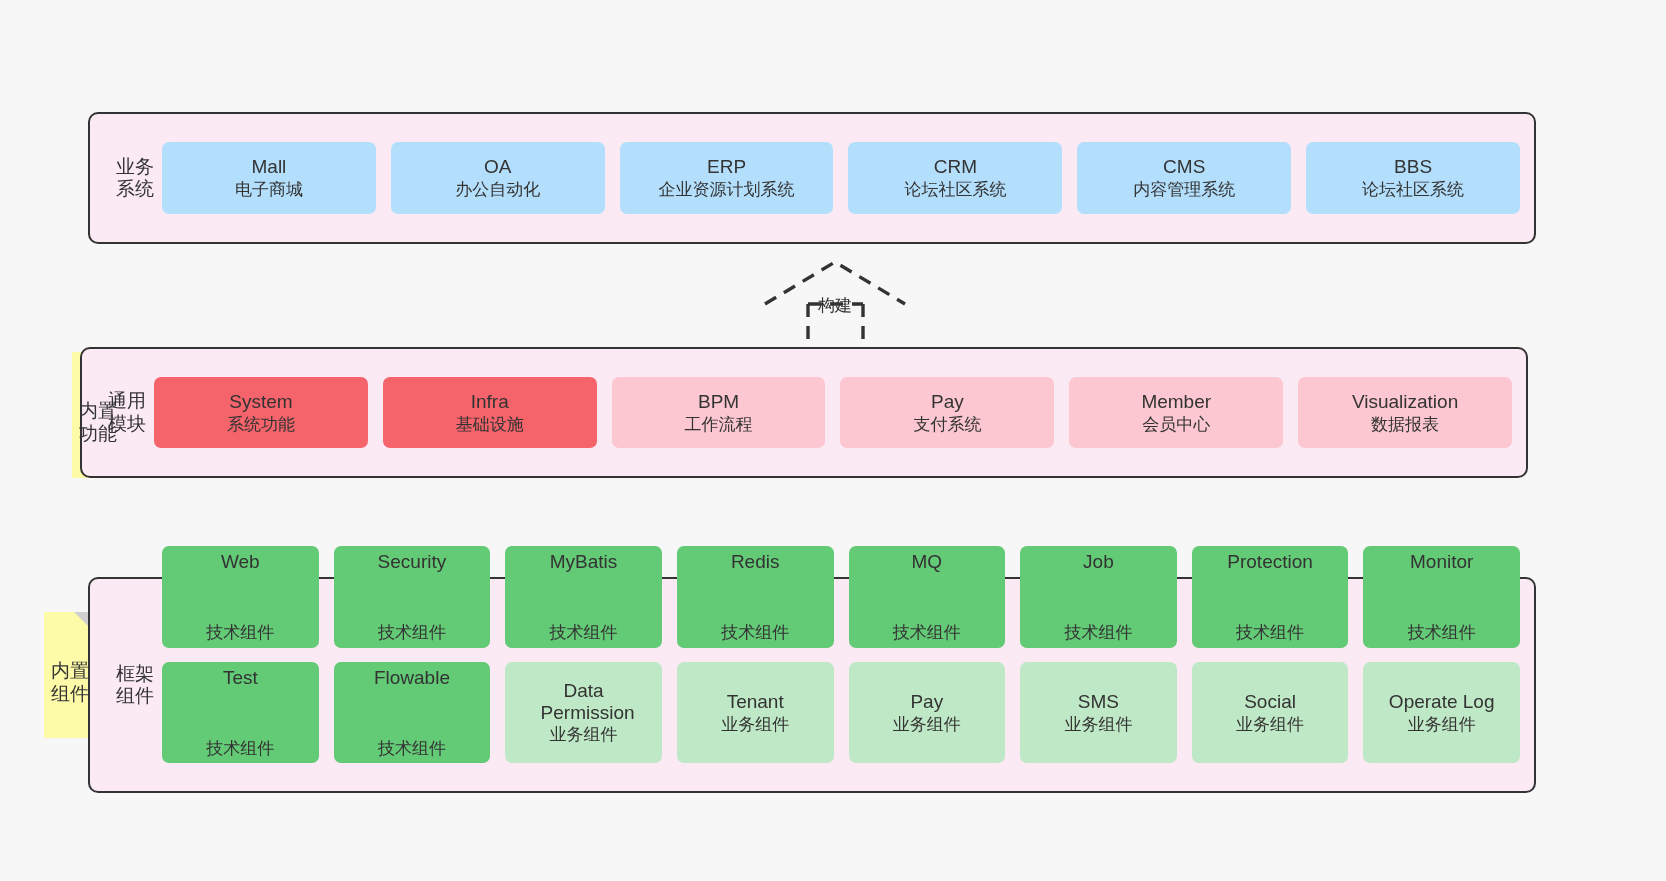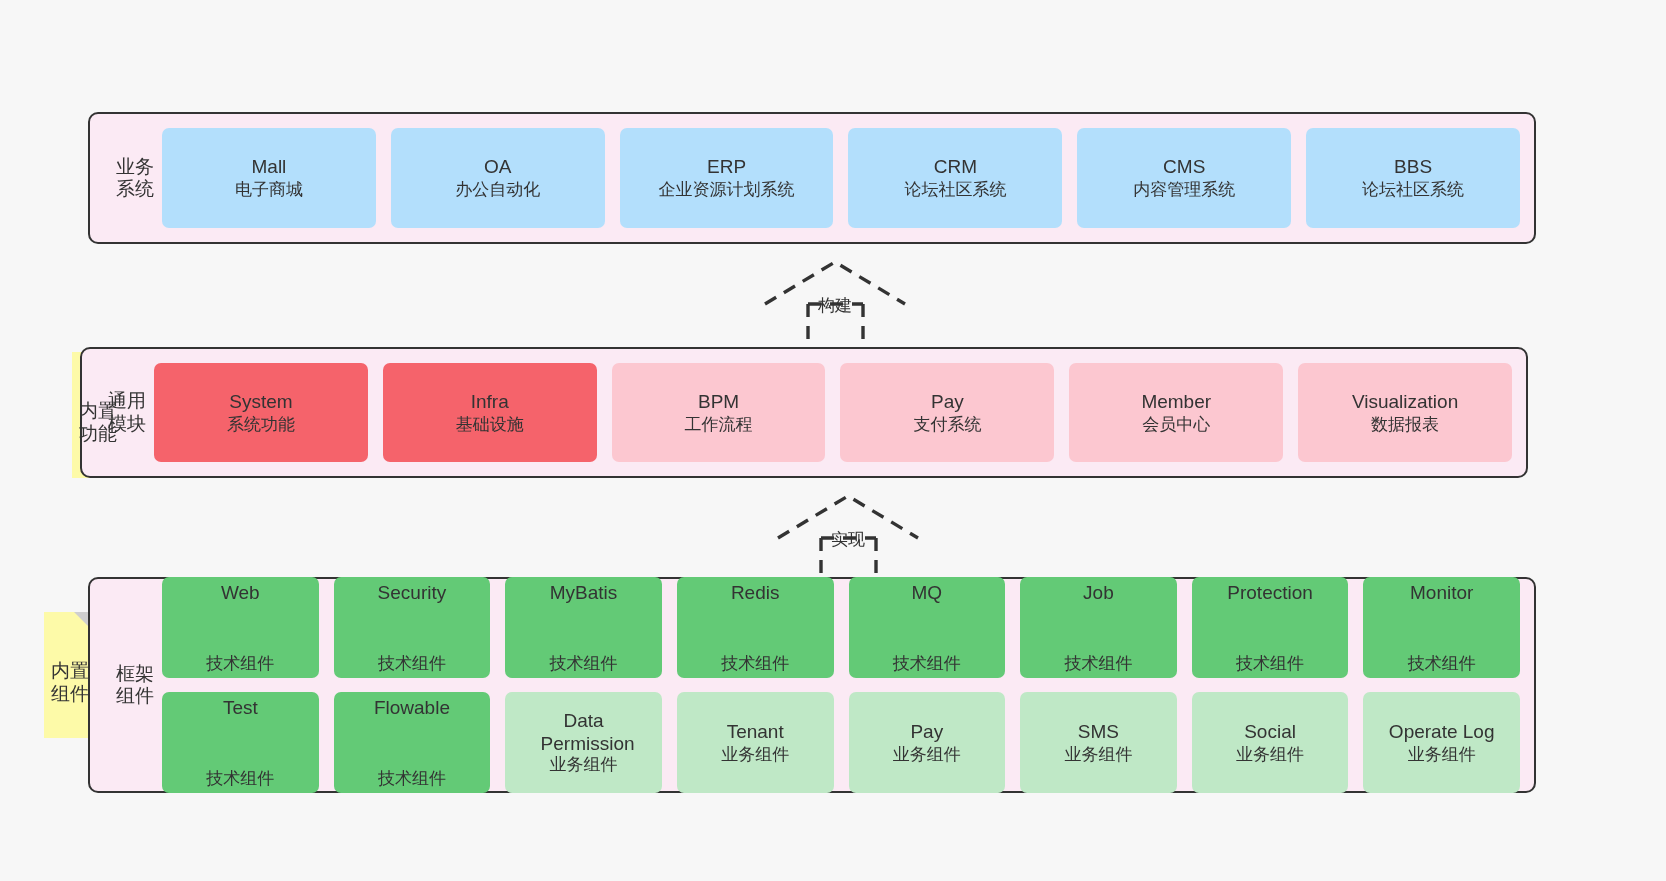--- a/index.html
+++ b/index.html
@@ -37,25 +37,25 @@
     flex: 1 1 auto;
     display: flex;
     align-items: center;
     justify-content: space-between;
     height: 100%;
     padding: 0 14px 0 6px;
   }
   .row-wrap {
     display: flex;
     flex-direction: column;
-    justify-content: center;
+    justify-content: flex-end;
     width: 100%;
     height: 100%;
     gap: 14px;
-    padding: 14px 0;
+    padding: 28px 0;
     border-radius: 27px;
   }
   .grid-row {
     display: flex;
     align-items: stretch;
     justify-content: space-between;
     gap: 15px;
     flex: 1 1 0;
   }
 
@@ -197,29 +197,20 @@
           </div>
           <div class="node pink">
             <span class="en">Visualization</span>
             <span class="cn">数据报表</span>
           </div>
         </div>
       </div>
     </div>
   </div>
 
-  <div class="connector" style="left:773px; top:490px; width:150px; height:90px;">
-    <svg width="150" height="90" viewBox="0 0 150 90">
-      <path d="M 5 48 L 75 6 L 145 48" fill="none" stroke="#333333" stroke-width="3.4" stroke-dasharray="13,9" stroke-linecap="butt"></path>
-      <path d="M 48 48 L 103 48" fill="none" stroke="#333333" stroke-width="3.4" stroke-dasharray="13,9"></path>
-      <path d="M 48 48 L 48 88" fill="none" stroke="#333333" stroke-width="3.4" stroke-dasharray="13,9"></path>
-      <path d="M 103 48 L 103 88" fill="none" stroke="#333333" stroke-width="3.4" stroke-dasharray="13,9"></path>
-    </svg>
-    <span class="conn-label" style="left:58px; top:38px;">实现</span>
-  </div>
 
   <div class="sticky" style="left:44px; top:612px; width:52px; height:126px;">
     <span class="fold"></span>
     <span class="note-text">内置组件</span>
   </div>
 
   <div class="layer" style="left:88px; top:577px; width:1448px; height:216px;">
     <div class="layer-title">框架组件</div>
     <div class="layer-body">
       <div class="row-wrap">

